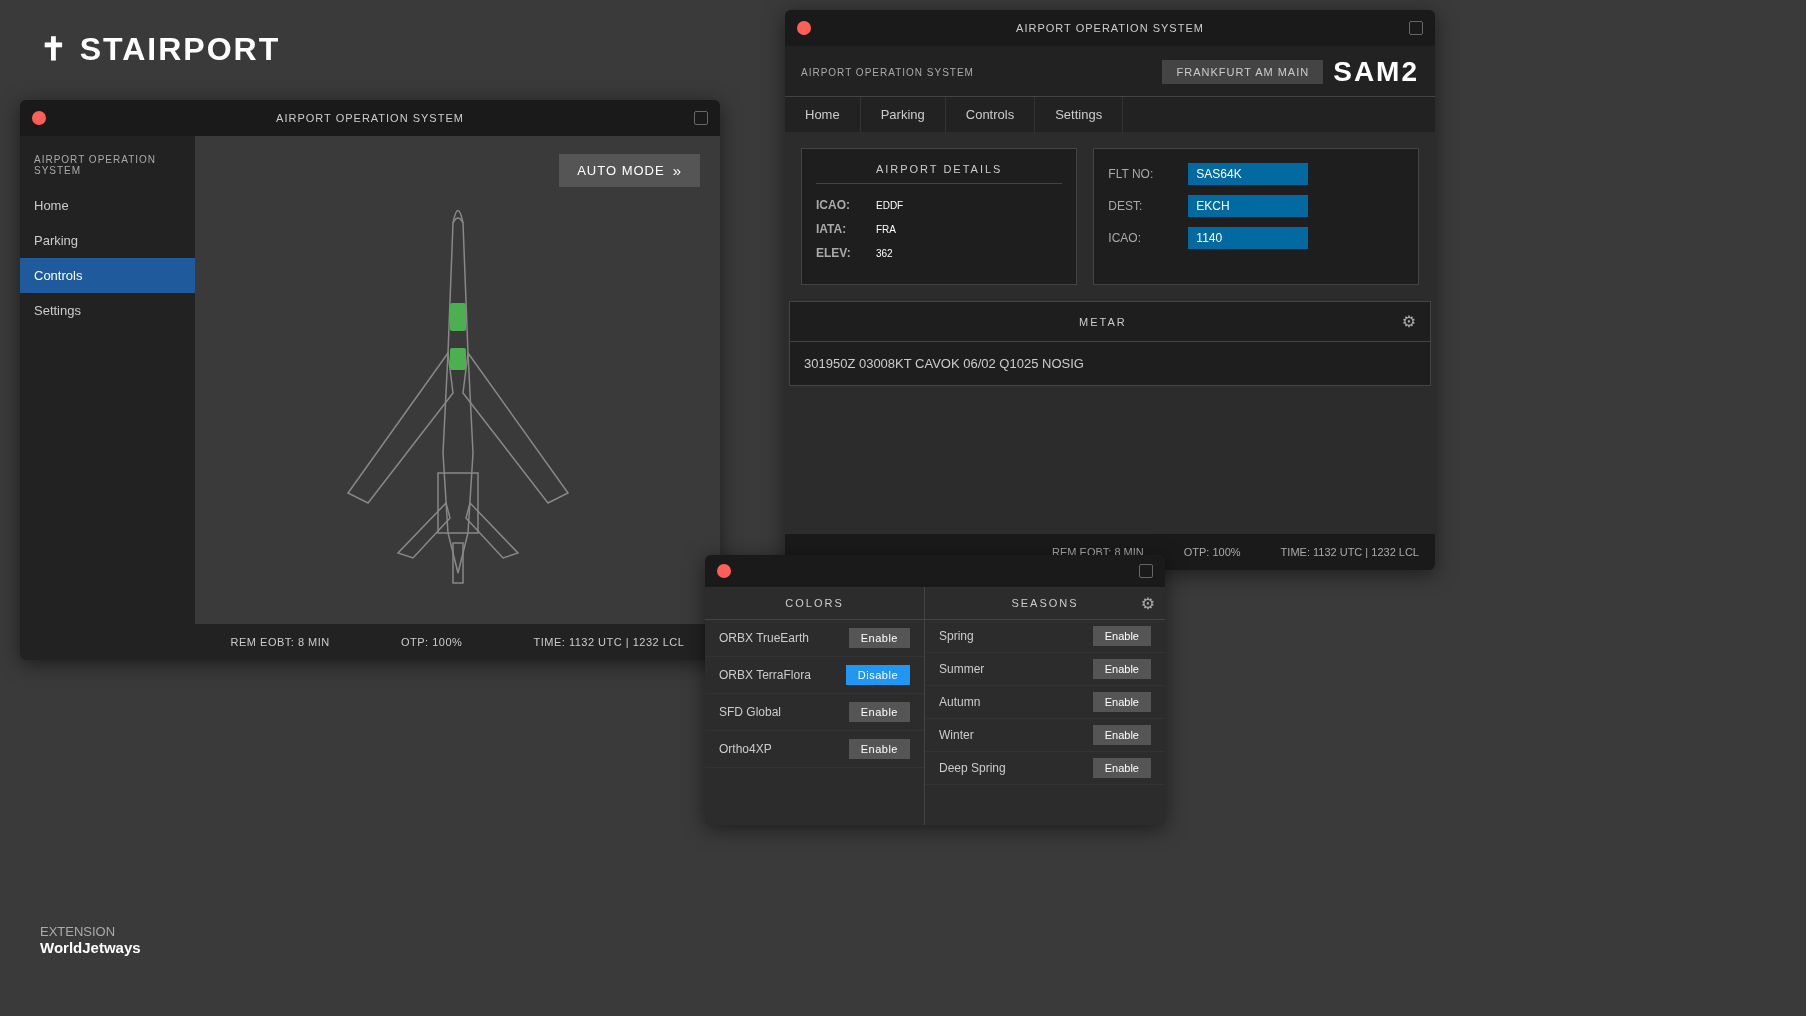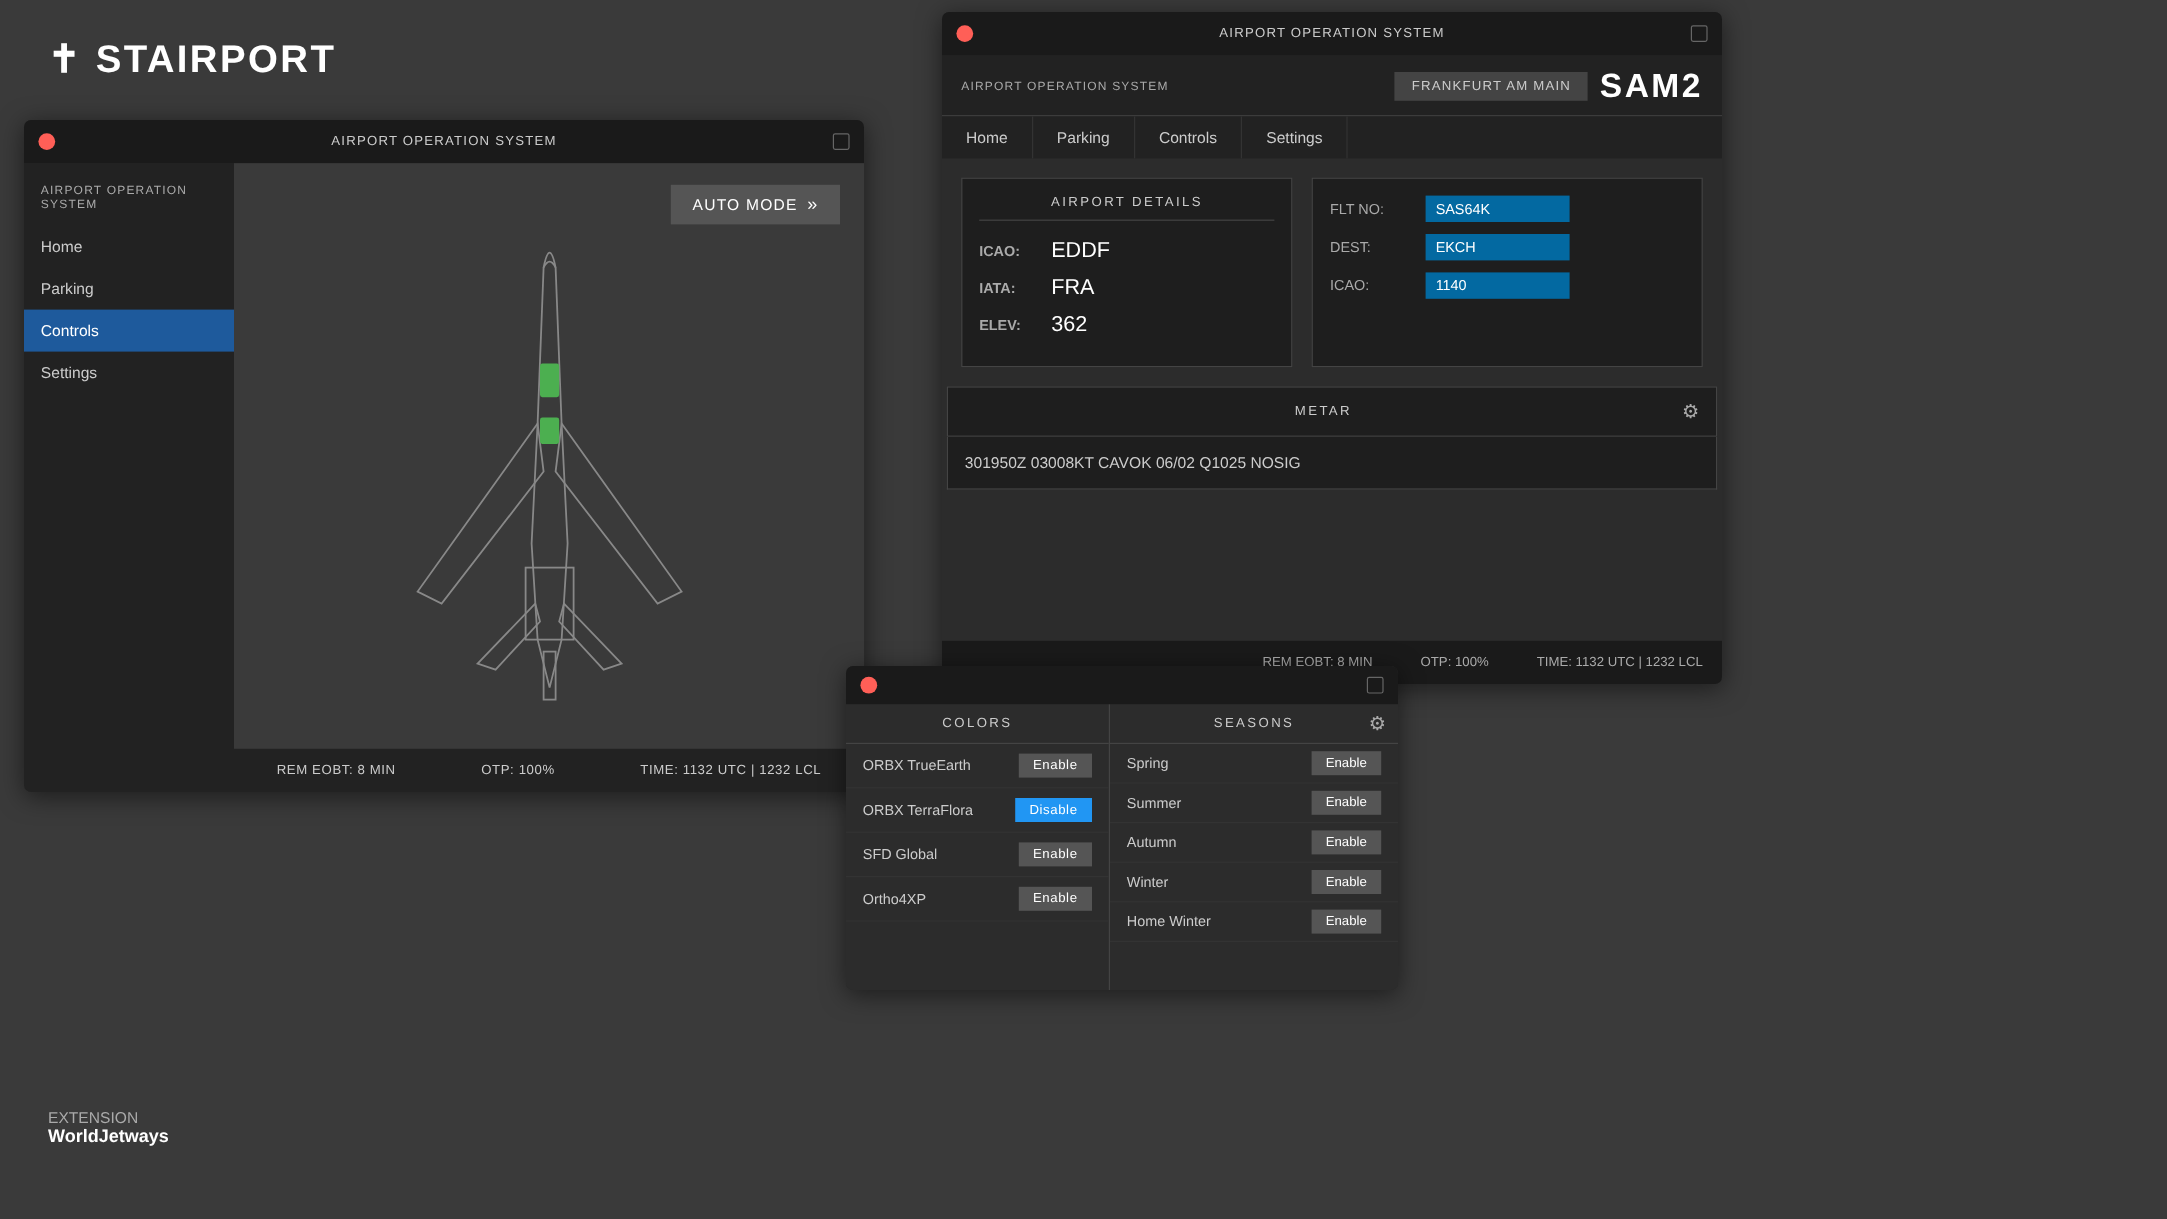--- a/index.html
+++ b/index.html
@@ -229,21 +229,21 @@
       align-items: center;
     }
     .detail-label {
       color: #aaa;
       font-size: 12px;
       width: 60px;
       font-weight: bold;
     }
     .detail-value {
       color: white;
-      font-size: 18px;
+      font-size: 10px;
     }
 
     .flight-panel {
       flex: 1.2;
       background: #1e1e1e;
       border: 1px solid #444;
       padding: 14px;
     }
     .flight-detail-row {
       display: flex;
@@ -618,18 +618,18 @@
       </div>
       <div class="season-row">
         <span class="season-label">Autumn</span>
         <button class="season-enable-btn">Enable</button>
       </div>
       <div class="season-row">
         <span class="season-label">Winter</span>
         <button class="season-enable-btn">Enable</button>
       </div>
       <div class="season-row">
-        <span class="season-label">Home Winter</span>
+        <span class="season-label">Deep Spring</span>
         <button class="season-enable-btn">Enable</button>
       </div>
     </div>
   </div>
 </div>
 
 </body></html>

